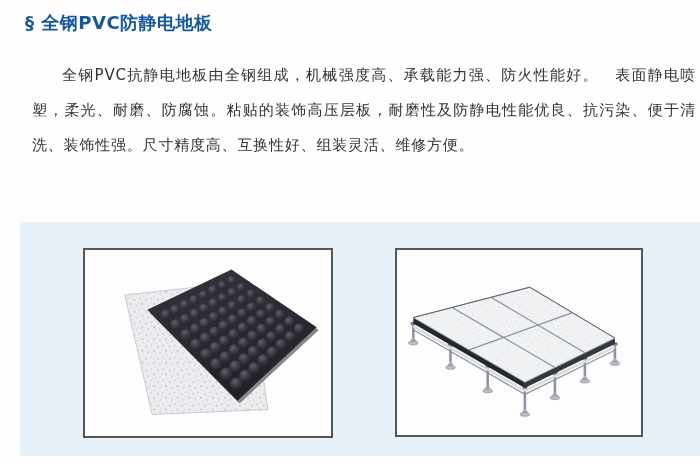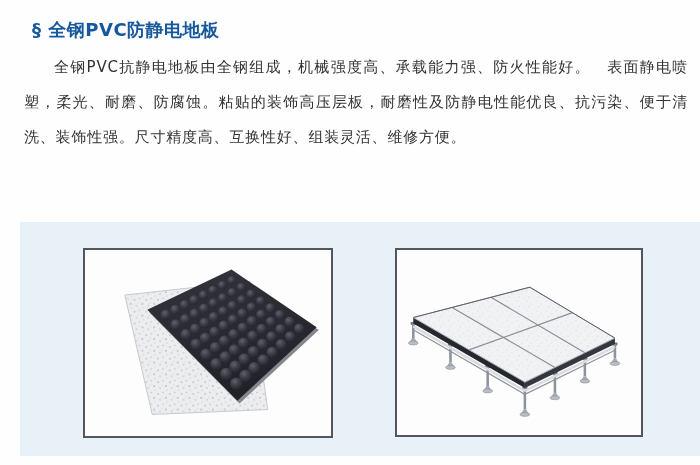--- a/index.html
+++ b/index.html
@@ -4,26 +4,26 @@
 <style>
   html, body { margin: 0; padding: 0; }
   body {
     width: 700px; height: 465px;
     background: #fefefe;
     font-family: "DejaVu Sans", sans-serif;
     position: relative; overflow: hidden;
   }
   .page { position: absolute; inset: 0; background: #fefefe; }
   .title {
-    position: absolute; left: 25px; top: 11px; margin: 7px;
+    position: absolute; left: 25px; top: 11px; margin: 0;
     font-size: 18px; font-weight: bold; color: #16589c;
     letter-spacing: 0.5px;
   }
   .body-text {
-    position: absolute; left: 24px; top: 50px; width: 664px; margin: 0;
+    position: absolute; left: 24px; top: 50px; width: 664px; margin: 8px;
     font-size: 15px; line-height: 35px; color: #333333;
     text-align: justify; text-justify: inter-ideograph;
     text-indent: 2em; letter-spacing: 0.8px;
   }
   .gallery {
     position: absolute; left: 20px; top: 222px;
     width: 680px; height: 234px;
     background: #e8f1f7;
   }
   .img-box {

